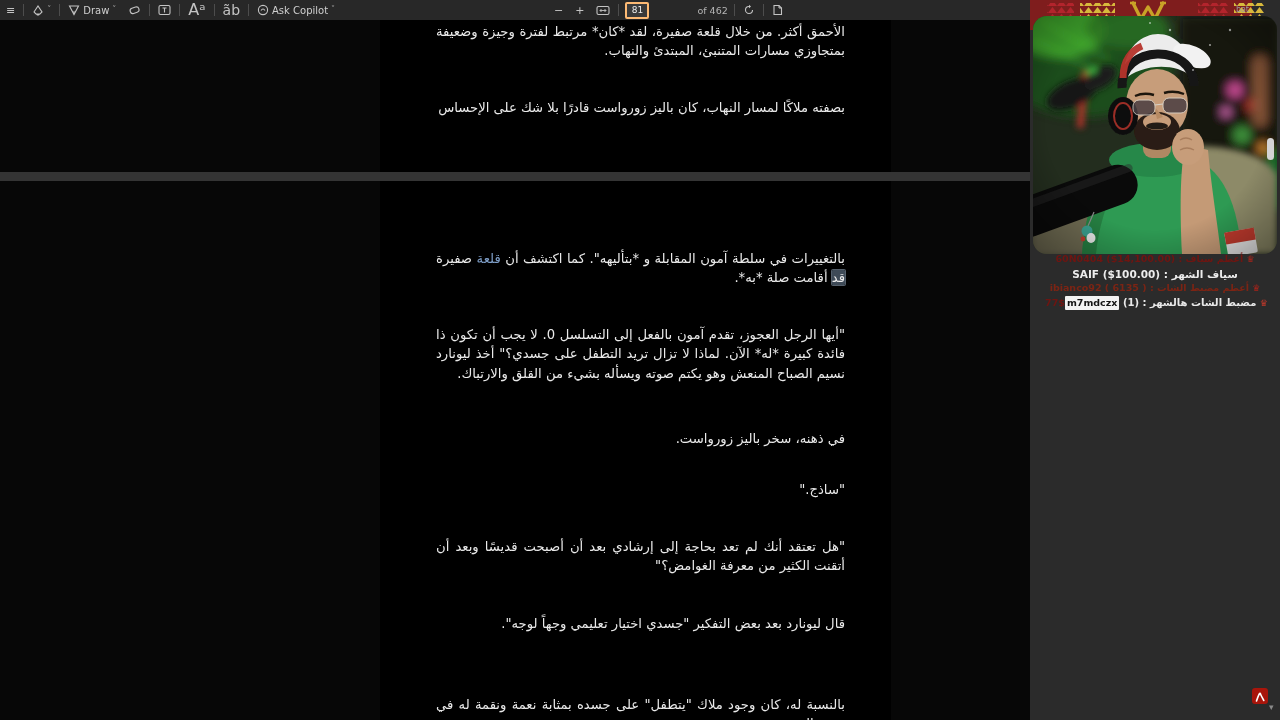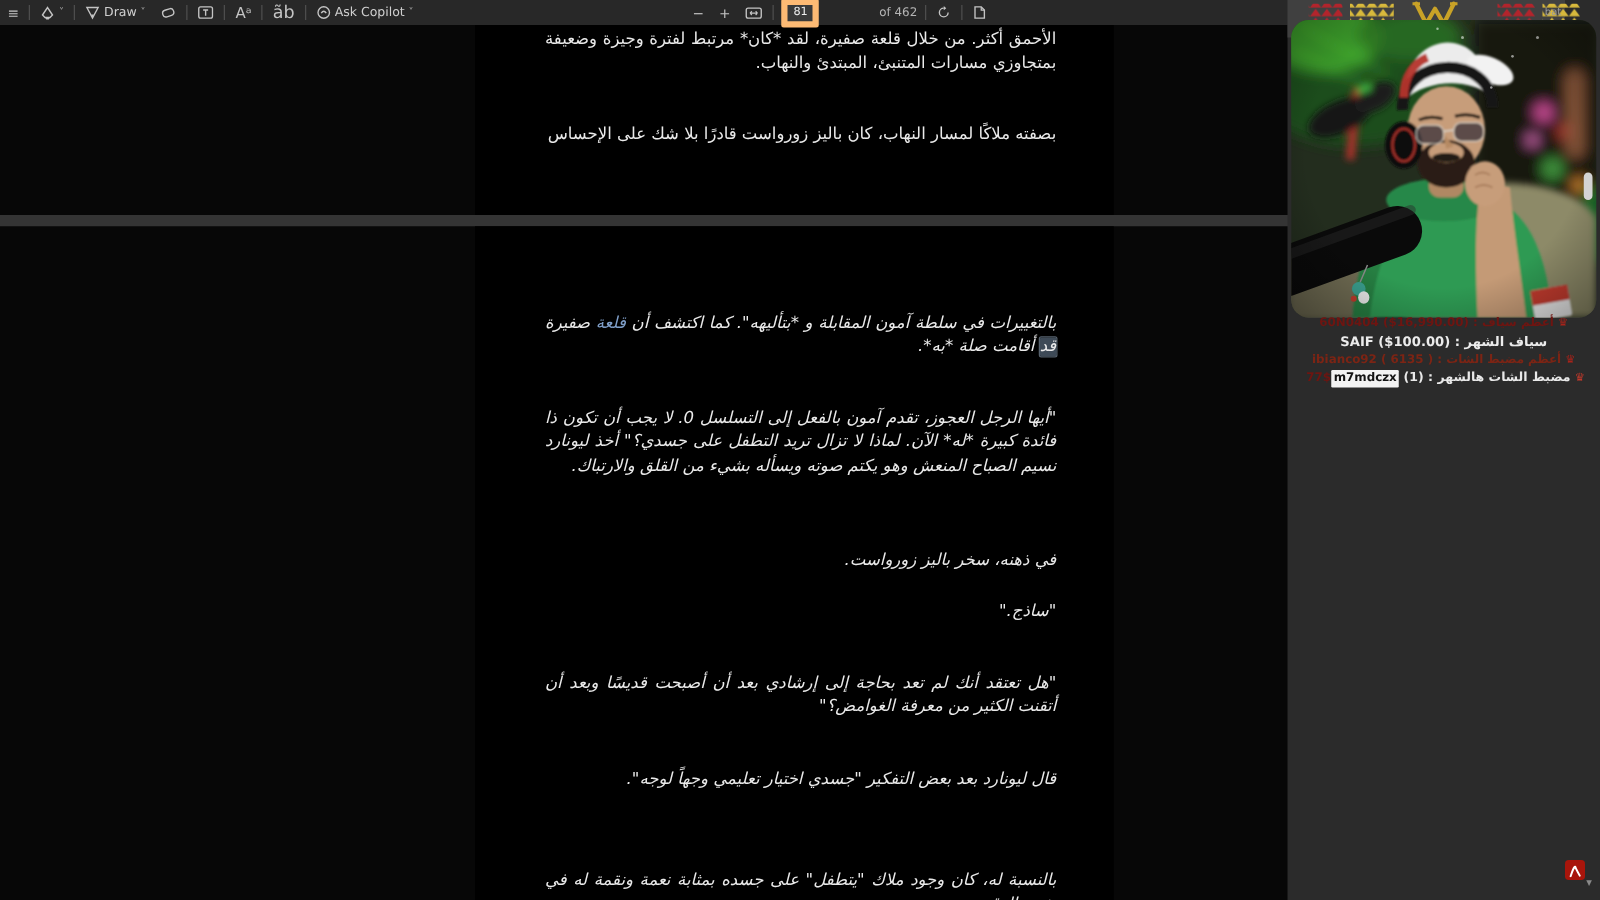--- a/index.html
+++ b/index.html
@@ -7,37 +7,37 @@
 
   
   #toolbar{position:absolute;top:0;left:0;width:1280px;height:20px;background:#282828;display:flex;align-items:center;color:#bdbdbd;font-size:10px;z-index:2;}
   .tb-group{display:flex;align-items:center;height:100%;}
   .tb-btn{display:flex;align-items:center;gap:3px;padding:0 6px;height:100%;cursor:default;}
   .tb-btn svg{display:block;}
   .tb-div{width:1px;height:12px;background:#4d4d4d;margin:0 2px;}
   .caret{font-size:8px;color:#9a9a9a;line-height:1;}
   .tb-label{color:#cfcfcf;font-size:10px;white-space:nowrap;}
   #tb-center{position:absolute;left:548px;top:0;height:20px;display:flex;align-items:center;}
-  #page-input{width:20px;height:13px;background:#3a3a3a;border:5px solid #fdba74;border-radius:2px;color:#eee;text-align:center;font-size:9px;padding:0;margin:0 4px;font-family:"DejaVu Sans",sans-serif;}
+  #page-input{width:20px;height:13px;background:#3a3a3a;border:2px solid #fdba74;border-radius:2px;color:#eee;text-align:center;font-size:9px;padding:0;margin:0 4px;font-family:"DejaVu Sans",sans-serif;}
   .page-total{color:#b5b5b5;font-size:9.5px;margin-right:4px;white-space:nowrap;margin-left:44px;}
   .glyph{font-size:11px;color:#c4c4c4;line-height:1;}
 
   
   #viewer{position:absolute;top:20px;left:0;width:1280px;height:700px;background:#070707;}
   .page{position:absolute;left:380px;width:511px;background:#000;}
   #page1{top:0;height:152px;}
   #band{position:absolute;top:152px;left:0;width:1280px;height:9px;background:#343434;}
   #page2{top:161px;height:539px;}
   .para{position:absolute;left:0;right:0;direction:rtl;text-align:justify;text-align-last:right;color:#eaeaea;font-size:13.2px;line-height:19.3px;padding:0 46px 0 56px;}
   .link{color:#7f9fc9;}
   .hl{background:#3e4a57;box-shadow:0 0 0 1px #55606c;border-radius:1px;}
 
   
   #rightcol{position:absolute;top:0;left:1030px;width:250px;height:720px;background:#2b2b2b;z-index:5;}
-  #deco{position:absolute;top:0;left:0;width:222px;height:30px;background:#404040;}
+  #deco{position:absolute;top:0;left:0;width:222px;height:30px;background:#7f1d1d;}
   #frame-badge{position:absolute;top:5px;right:3px;color:#9b9b9b;font-size:8px;}
   #videosvg{position:absolute;top:0;left:0;}
   #scroll-thumb{position:absolute;left:237px;top:138px;width:7px;height:22px;background:#d4d4d4;border-radius:4px;}
   #stats{position:absolute;top:252px;left:0;width:250px;text-align:center;direction:rtl;font-weight:bold;}
   .sline{line-height:14.5px;white-space:nowrap;}
   .s1{color:#6e1511;font-size:9.5px;}
   .s2{color:#ececec;font-size:10.5px;}
   .s3{color:#7c2414;font-size:9.5px;}
   .s4{color:#e9e9e9;font-size:10px;}
   .crown{color:#a8231a;font-size:9px;}
@@ -80,21 +80,21 @@
     </div>
     <div class="tb-div"></div>
     <div class="tb-btn">
       <svg width="13" height="12" viewBox="0 0 13 12">
           <rect x="1" y="1.5" width="11" height="9" rx="1.5" fill="none" stroke="#c4c4c4" stroke-width="1.1"></rect>
           <path d="M4.5 4 h4 M6.5 4 v4.5" stroke="#c4c4c4" stroke-width="1.1" fill="none"></path>
         </svg>
     </div>
     <div class="tb-div"></div>
     <div class="tb-btn">
-      <span class="glyph" style="font-size:12px">Aᵃ</span>
+      <span class="glyph" style="font-size:16px">Aᵃ</span>
     </div>
     <div class="tb-div"></div>
     <div class="tb-btn">
       <span class="glyph" style="font-size:14px">ãb</span>
     </div>
     <div class="tb-div"></div>
     <div class="tb-btn">
       <svg width="12" height="12" viewBox="0 0 12 12">
           <circle cx="6" cy="6" r="4.6" fill="none" stroke="#c4c4c4" stroke-width="1.1"></circle>
           <path d="M4 6.5 Q6 3.5 8 6.5" fill="none" stroke="#c4c4c4" stroke-width="1.1"></path>
@@ -138,24 +138,24 @@
 </div>
 
 <div id="viewer">
   <div class="page" id="page1" style="position:absolute;">
     <div class="para" style="top:2px"><span>الأحمق أكثر. من خلال قلعة صفيرة، لقد *كان* مرتبط لفترة وجيزة وضعيفة بمتجاوزي مسارات المتنبئ، المبتدئ والنهاب.</span></div>
     <div class="para" style="top:78px"><span>بصفته ملاكًا لمسار النهاب، كان باليز زورواست قادرًا بلا شك على الإحساس</span></div>
   </div>
 
   <div id="band"></div>
 
-  <div class="page" id="page2" style="position:absolute;font-style:italic;">
+  <div class="page" id="page2" style="position:absolute;">
     <div class="para" style="top:68px"><span>بالتغييرات في سلطة آمون المقابلة و *بتأليهه". كما اكتشف أن </span><span class="link">قلعة</span><span> صفيرة </span><span class="hl">قد</span><span> أقامت صلة *به*.</span></div>
     <div class="para" style="top:144px"><span>"أيها الرجل العجوز، تقدم آمون بالفعل إلى التسلسل 0. لا يجب أن تكون ذا فائدة كبيرة *له* الآن. لماذا لا تزال تريد التطفل على جسدي؟" أخذ ليونارد نسيم الصباح المنعش وهو يكتم صوته ويسأله بشيء من القلق والارتباك.</span></div>
-    <div class="para" style="top:258px"><span>في ذهنه، سخر باليز زورواست.</span></div>
+    <div class="para" style="top:248px"><span>في ذهنه، سخر باليز زورواست.</span></div>
     <div class="para" style="top:299px"><span>"ساذج."</span></div>
     <div class="para" style="top:356px"><span>"هل تعتقد أنك لم تعد بحاجة إلى إرشادي بعد أن أصبحت قديسًا وبعد أن أتقنت الكثير من معرفة الغوامض؟"</span></div>
     <div class="para" style="top:433px"><span>قال ليونارد بعد بعض التفكير "جسدي اختيار تعليمي وجهاً لوجه".</span></div>
     <div class="para" style="top:514px"><span>بالنسبة له، كان وجود ملاك "يتطفل" على جسده بمثابة نعمة ونقمة له في نفس الوقت .</span></div>
   </div>
 </div>
 
 <div id="rightcol">
   <div id="deco">
     <svg width="250" height="30" viewBox="0 0 250 30">
@@ -280,21 +280,21 @@
           <circle cx="200" cy="30" r="1.2"></circle>
           <circle cx="163" cy="70" r="1"></circle>
         </g>
       <rect x="3" y="16" width="244" height="238" fill="url(#vg)"></rect>
     </g>
   </svg>
 
   <div id="scroll-thumb"></div>
 
   <div id="stats">
-    <div class="sline s1"><span class="crown">♛</span> <span>أعظم سياف :</span> <span class="ltr">60N0404 ($16,990.00)</span></div>
+    <div class="sline s1"><span class="crown">♛</span> <span>أعظم سياف :</span> <span class="ltr">60N0404 ($14,100.00)</span></div>
     <div class="sline s2"><span>سياف الشهر :</span> <span class="ltr">SAIF  ($100.00)</span></div>
     <div class="sline s3"><span class="crown">♛</span> <span>أعظم مضبط الشات :</span> <span class="ltr">ibianco92 ( 6135 )</span></div>
     <div class="sline s4"><span class="crown4">♛</span> <span>مضبط الشات هالشهر : (1)</span> <span class="val-box">m7mdczx</span><span class="frag">77$</span></div>
   </div>
 
   <div id="pdf-icon">
     <svg width="12" height="11" viewBox="0 0 12 11">
         <path d="M2.5 10 Q5.5 1 6.3 2.6 Q7 4.6 9.8 9.5" stroke="#fff" stroke-width="1.6" fill="none" stroke-linecap="round"></path>
       </svg>
   </div>

